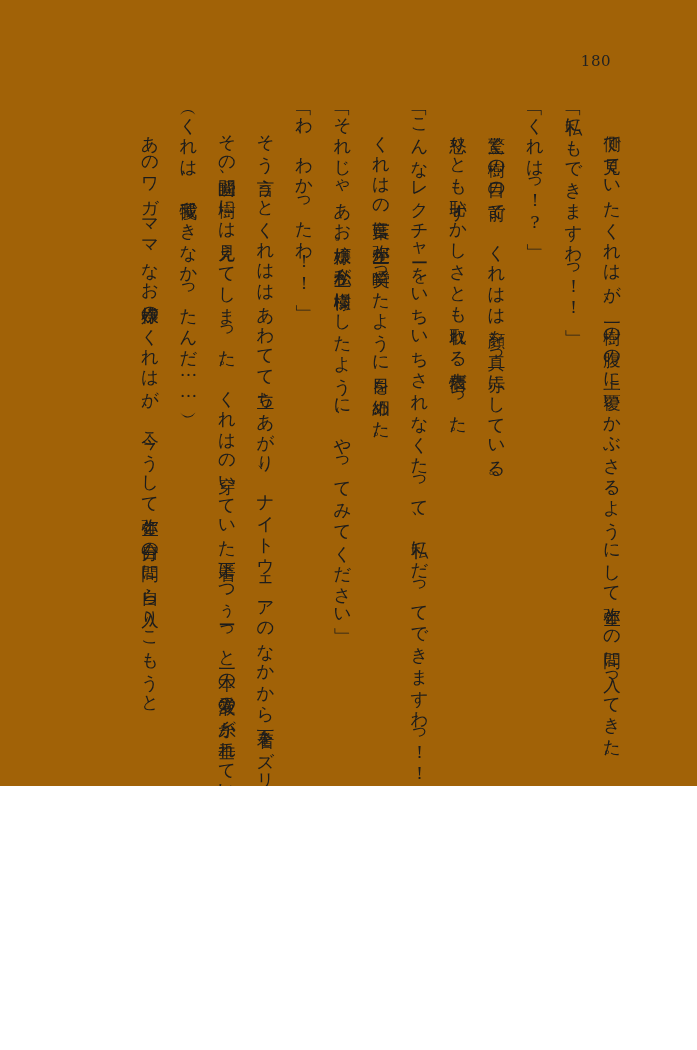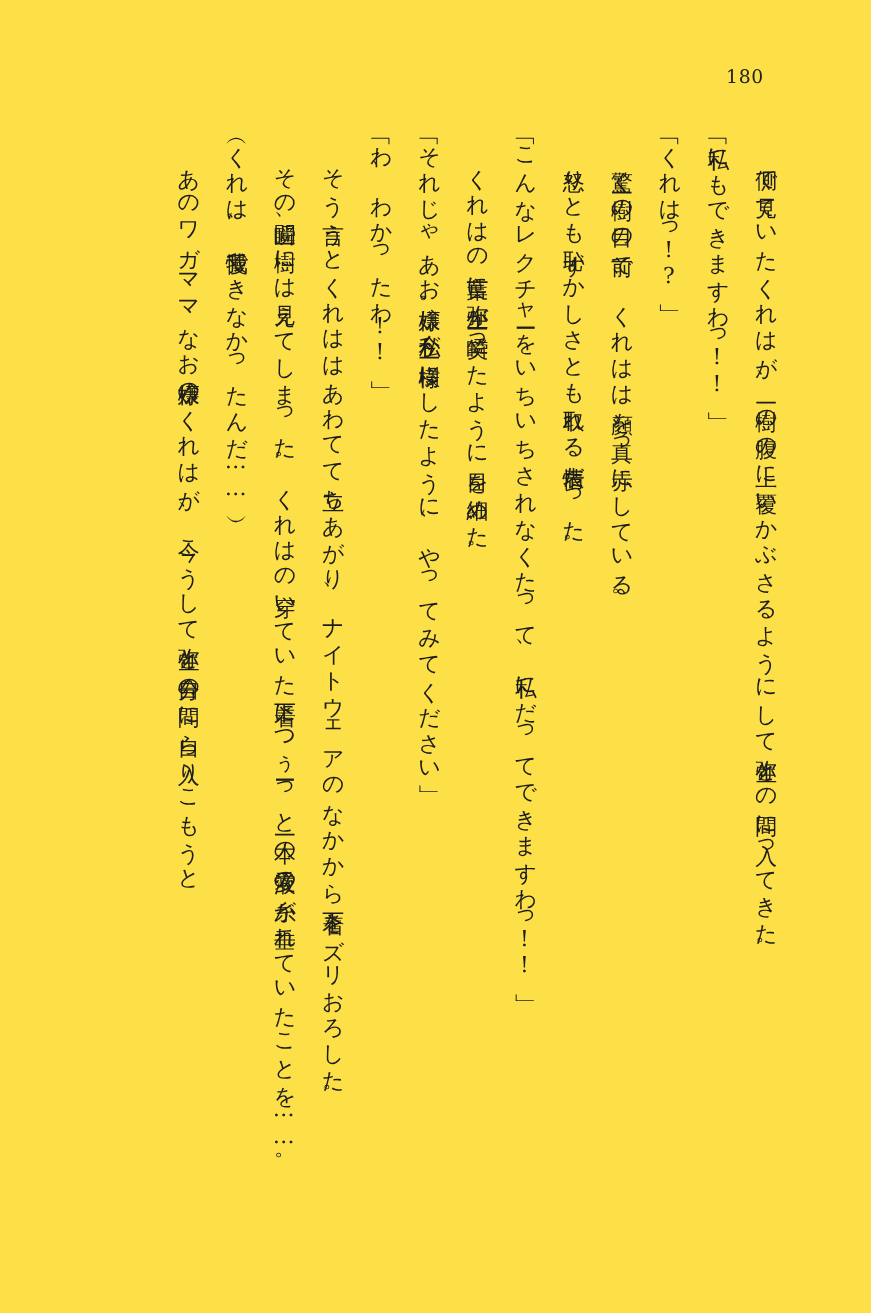--- a/index.html
+++ b/index.html
@@ -3,22 +3,22 @@
 <meta charset="utf-8">
 <style>
   html, body {
     margin: 0;
     padding: 0;
     background: #ffffff;
   }
   .page {
     position: relative;
     width: 697px;
-    height: 1050px;
-    background: #fde047;
+    height: 786px;
+    background: #a16207;
     overflow: hidden;
     font-family: "DejaVu Serif", "Liberation Serif", serif;
     color: #1a1a1a;
   }
   .page-number {
     position: absolute;
     top: 52px;
     right: 86px;
     font-size: 15px;
     font-family: "DejaVu Serif", "Liberation Serif", serif;

